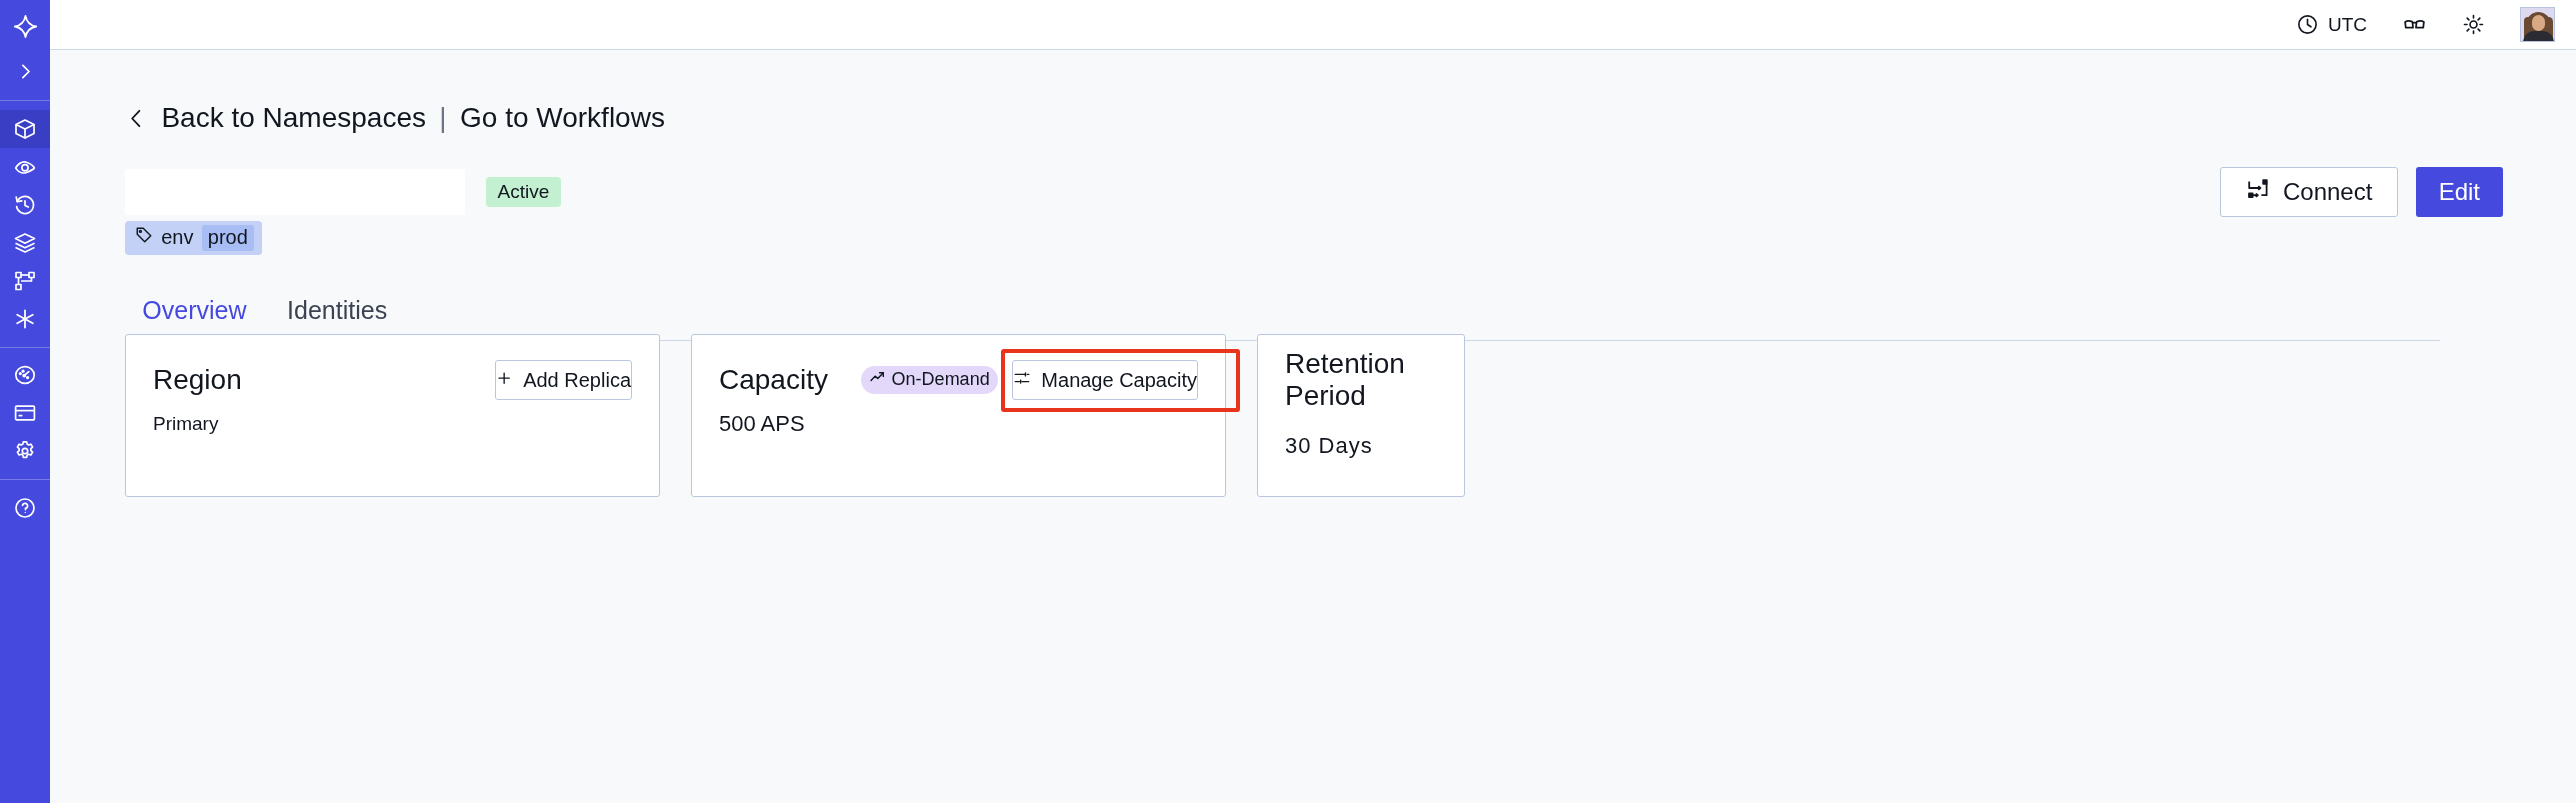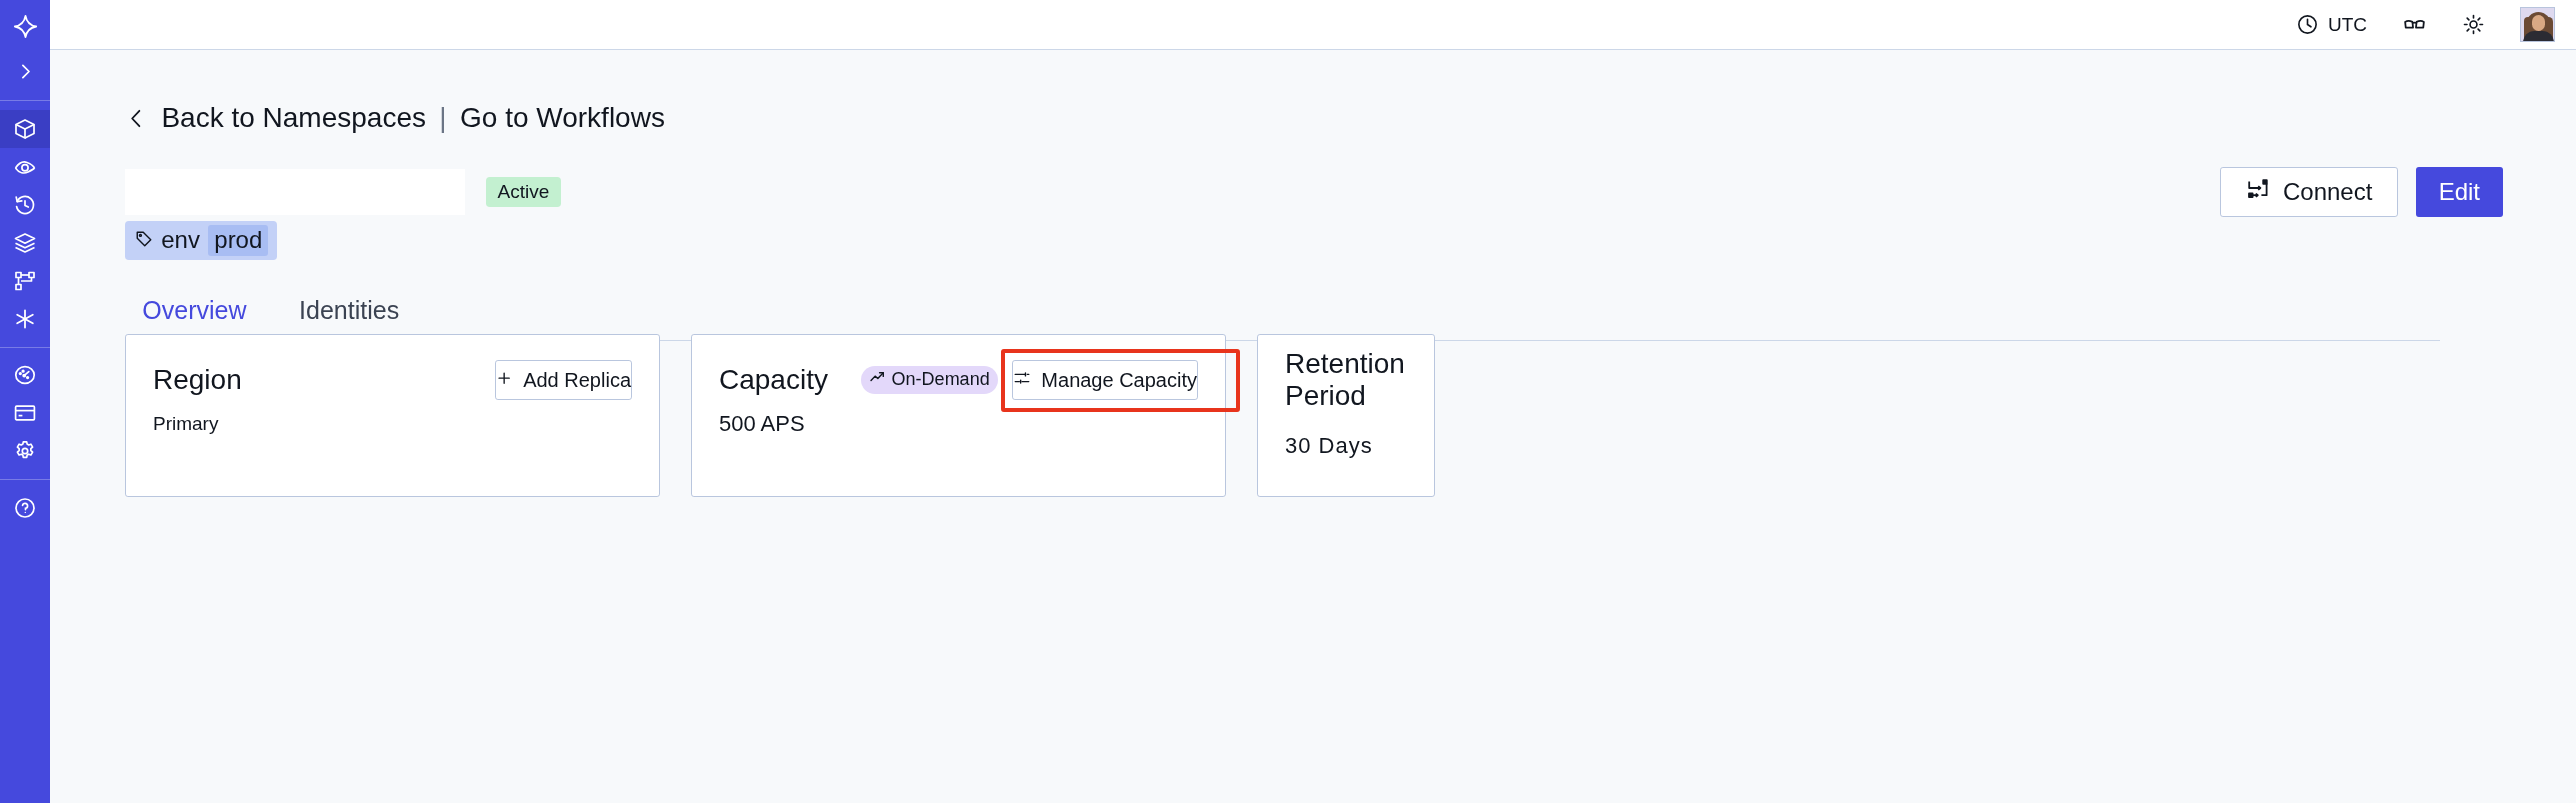--- a/index.html
+++ b/index.html
@@ -131,32 +131,32 @@
     display: flex; align-items: center;
   }
 
   #tag-row {
     position: absolute; left: 75px; top: 171px;
   }
   #tag-chip {
     display: inline-flex; align-items: center; gap: 8.6px;
     background: #c3d1f7; border-radius: 3.8px;
     padding: 3.8px 8.6px 4.8px 9.6px;
-    font-size: 24px; color: #11161f;
+    font-size: 20px; color: #11161f;
   }
   #tag-chip .tag-val {
     background: #a8bdf3; border-radius: 2.9px;
     padding: 1px 5.8px 1.9px 5.8px;
   }
 
   #tabs {
     position: absolute; left: 75px; top: 246px;
     width: 2315px;
     border-bottom: 1.9px solid #ccd7e8;
-    display: flex; align-items: flex-end; gap: 18px;
+    display: flex; align-items: flex-end; gap: 6px;
   }
   .tab {
     font-size: 25px; color: #3b4352;
     padding: 0 17.3px 13.4px 17.3px;
     margin-bottom: -1.9px;
     border-bottom: 3.8px solid transparent;
   }
   .tab.active { color: #4549dd; border-bottom-color: #4549dd; }
 
   #cards {
@@ -166,21 +166,21 @@
   }
   .card {
     background: #ffffff;
     border: 1px solid #b9c6de;
     border-radius: 2.9px;
     position: relative;
     padding: 25px 27px;
   }
   .card.region   { width: 535px; }
   .card.capacity { width: 535px; }
-  .card.retention{ width: 178px; }
+  .card.retention{ width: 208px; }
   .card-head {
     display: flex; align-items: center;
     height: 40px;
   }
   .card-title { font-size: 28px; color: #11161f; }
   #ondemand-badge {
     margin-left: 33px;
     display: inline-flex; align-items: center; gap: 6.7px;
     background: #e3d8fa; color: #11161f;
     font-size: 18px; border-radius: 14px;

